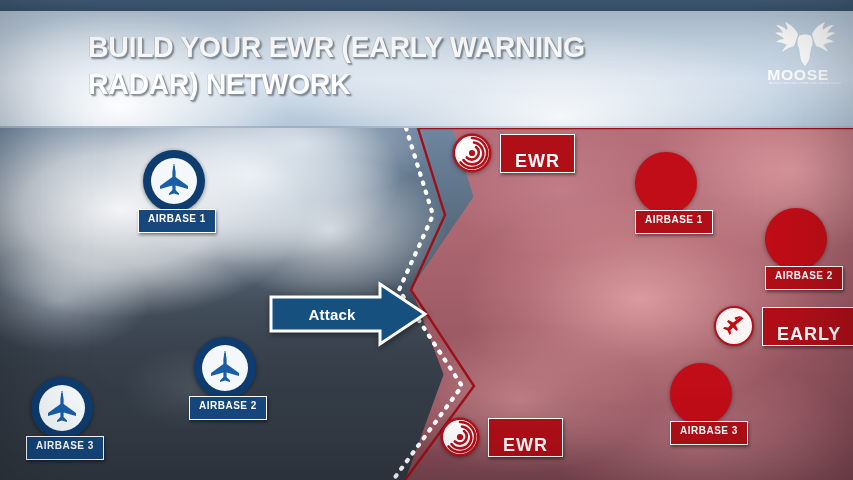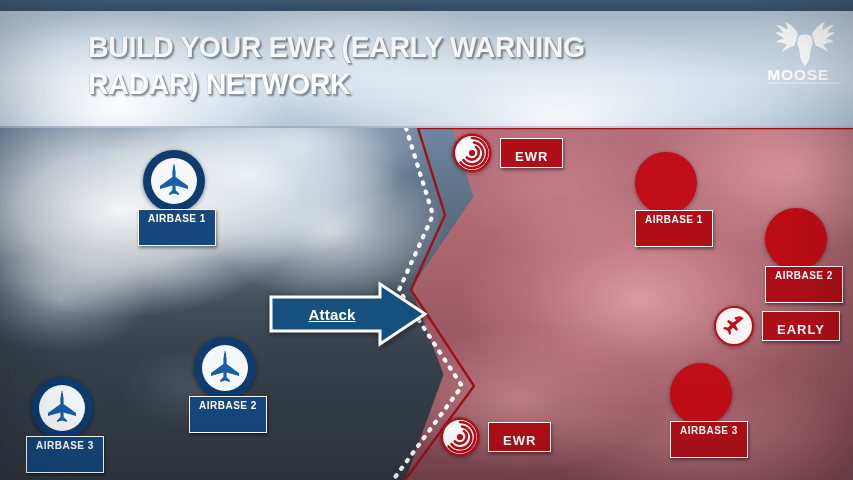--- a/index.html
+++ b/index.html
@@ -140,47 +140,46 @@
   .awacscircle{
     width:36px;height:36px;border-radius:50%;
     background:#fdf4f4;
     border:2.5px solid #b41019;
     display:flex;align-items:center;justify-content:center;
     filter:drop-shadow(0 1px 2px rgba(0,0,0,.40));
   }
 
   .tag{
     display:inline-block;
-    padding:3px 9px 21px 9px;
+    padding:3px 9px 8px 9px;
     border:1.5px solid #ffffff;
     font-family:"Liberation Sans",sans-serif;
     font-size:10px;font-weight:bold;
     letter-spacing:.5px;
     color:#ffffff;
     white-space:nowrap;
     box-shadow:1px 2px 3px rgba(0,0,0,.45);
     line-height:11px;
   }
   .tag-blue{background:#16477d;}
   .tag-red{background:#b00f18;}
-  .tag-big{font-size:13px;padding:12px 14px 5px 14px;letter-spacing:1px;}
+  .tag-big{font-size:18px;padding:21px 14px 5px 14px;letter-spacing:1px;}
 
   
   .attack-wrap{
     position:absolute;left:268px;top:281px;width:160px;height:66px;
     filter:drop-shadow(1px 2px 3px rgba(0,0,0,.45));
   }
   .attack-label{
     position:absolute;left:0;top:0;width:128px;height:66px;
     display:flex;align-items:center;justify-content:center;
     font-family:"Liberation Sans",sans-serif;
     font-weight:bold;font-size:15px;color:#ffffff;
     pointer-events:none;
     letter-spacing:.2px;
-    text-decoration:underline;
   }
 
   .vignette{
     position:absolute;inset:0;pointer-events:none;
     box-shadow:inset 0 0 90px rgba(0,0,0,.28);
   }
 </style>
 </head>
 <body>
 

